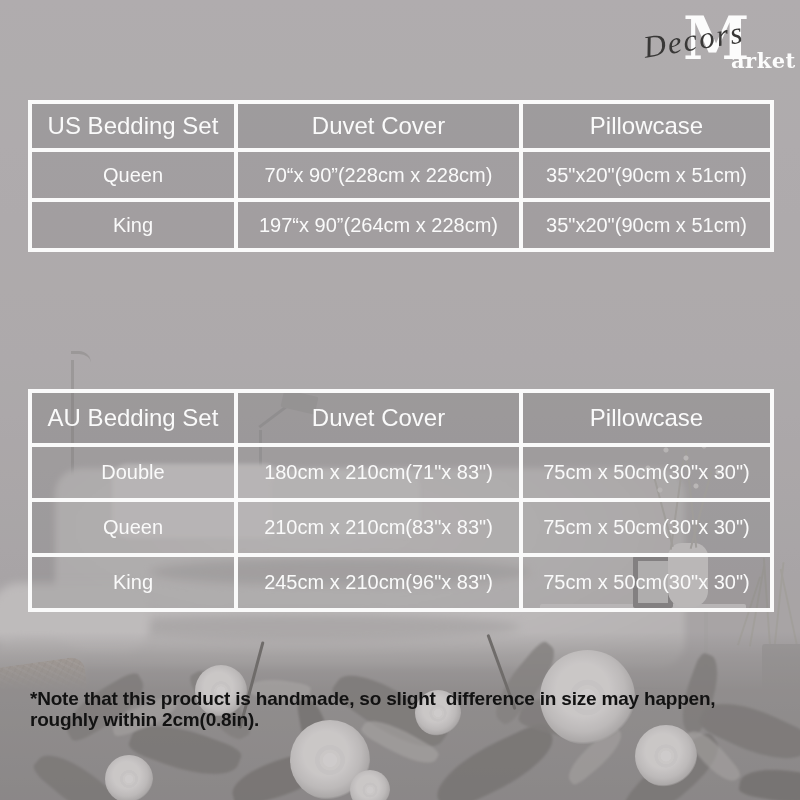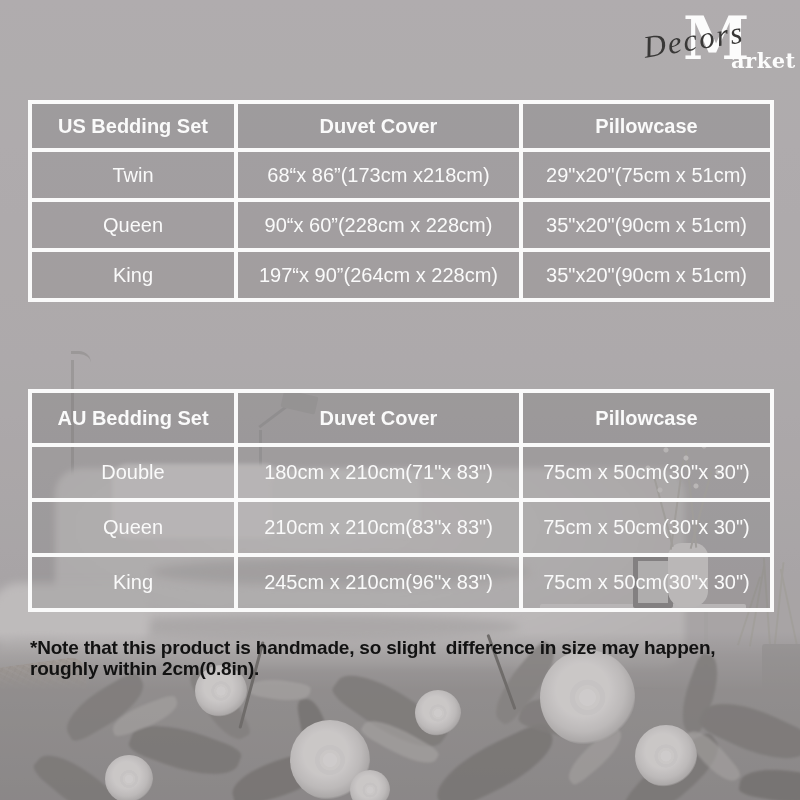--- a/index.html
+++ b/index.html
@@ -83,25 +83,25 @@
   .logo-rest{left:86px;top:38px;font-family:"DejaVu Serif",serif;font-weight:700;font-size:21px;color:#fcfcfc;letter-spacing:.5px;}
   .logo-script{left:-2px;top:12px;font-family:"Liberation Serif",serif;font-style:italic;font-size:31px;
     color:#393837;transform:rotate(-9deg);letter-spacing:2px;}
   table.size-table{position:absolute;left:28px;width:742px;border-collapse:collapse;table-layout:fixed;
     text-align:center;color:#fafafa;}
   table.t-us{top:100px;}
   table.t-au{top:389px;}
   .size-table col.c1{width:206px;} .size-table col.c2{width:285px;} .size-table col.c3{width:251px;}
   .size-table th,.size-table td{border:4px solid #fafafa;background:rgba(100,98,99,.16);
     overflow:hidden;white-space:nowrap;}
-  .size-table th{font-size:20px;font-weight:700;background:rgba(100,98,99,.22);}
+  .size-table th{font-size:24px;font-weight:400;background:rgba(100,98,99,.22);}
   .size-table td{font-size:20px;font-weight:400;}
   .t-us th{height:42px;} .t-us td{height:44px;}
   .t-au th{height:48px;} .t-au td{height:49px;}
-  .notes{position:absolute;left:30px;top:637px;width:752px;color:#121212;}
+  .notes{position:absolute;left:30px;top:688px;width:752px;color:#121212;}
   .notes p{margin:0;font-size:19px;line-height:21px;font-weight:700;letter-spacing:-.2px;white-space:pre-wrap;}
   .notes p + p{margin-top:8px;}
 </style>
 </head>
 <body>
 
 <div id="stage">
 
   <div id="photo">
     <div class="abs wall"></div>
@@ -193,27 +193,22 @@
       </colgroup>
     <thead>
       <tr>
         <th>US Bedding Set</th>
         <th>Duvet Cover</th>
         <th>Pillowcase</th>
       </tr>
     </thead>
     <tbody>
       <tr>
-        <td>Twin</td>
-        <td>68“x 86”(173cm x218cm)</td>
-        <td>29"x20"(75cm x 51cm)</td>
-      </tr>
-      <tr>
         <td>Queen</td>
-        <td>90“x 60”(228cm x 228cm)</td>
+        <td>70“x 90”(228cm x 228cm)</td>
         <td>35"x20"(90cm x 51cm)</td>
       </tr>
       <tr>
         <td>King</td>
         <td>197“x 90”(264cm x 228cm)</td>
         <td>35"x20"(90cm x 51cm)</td>
       </tr>
     </tbody>
   </table>
 

